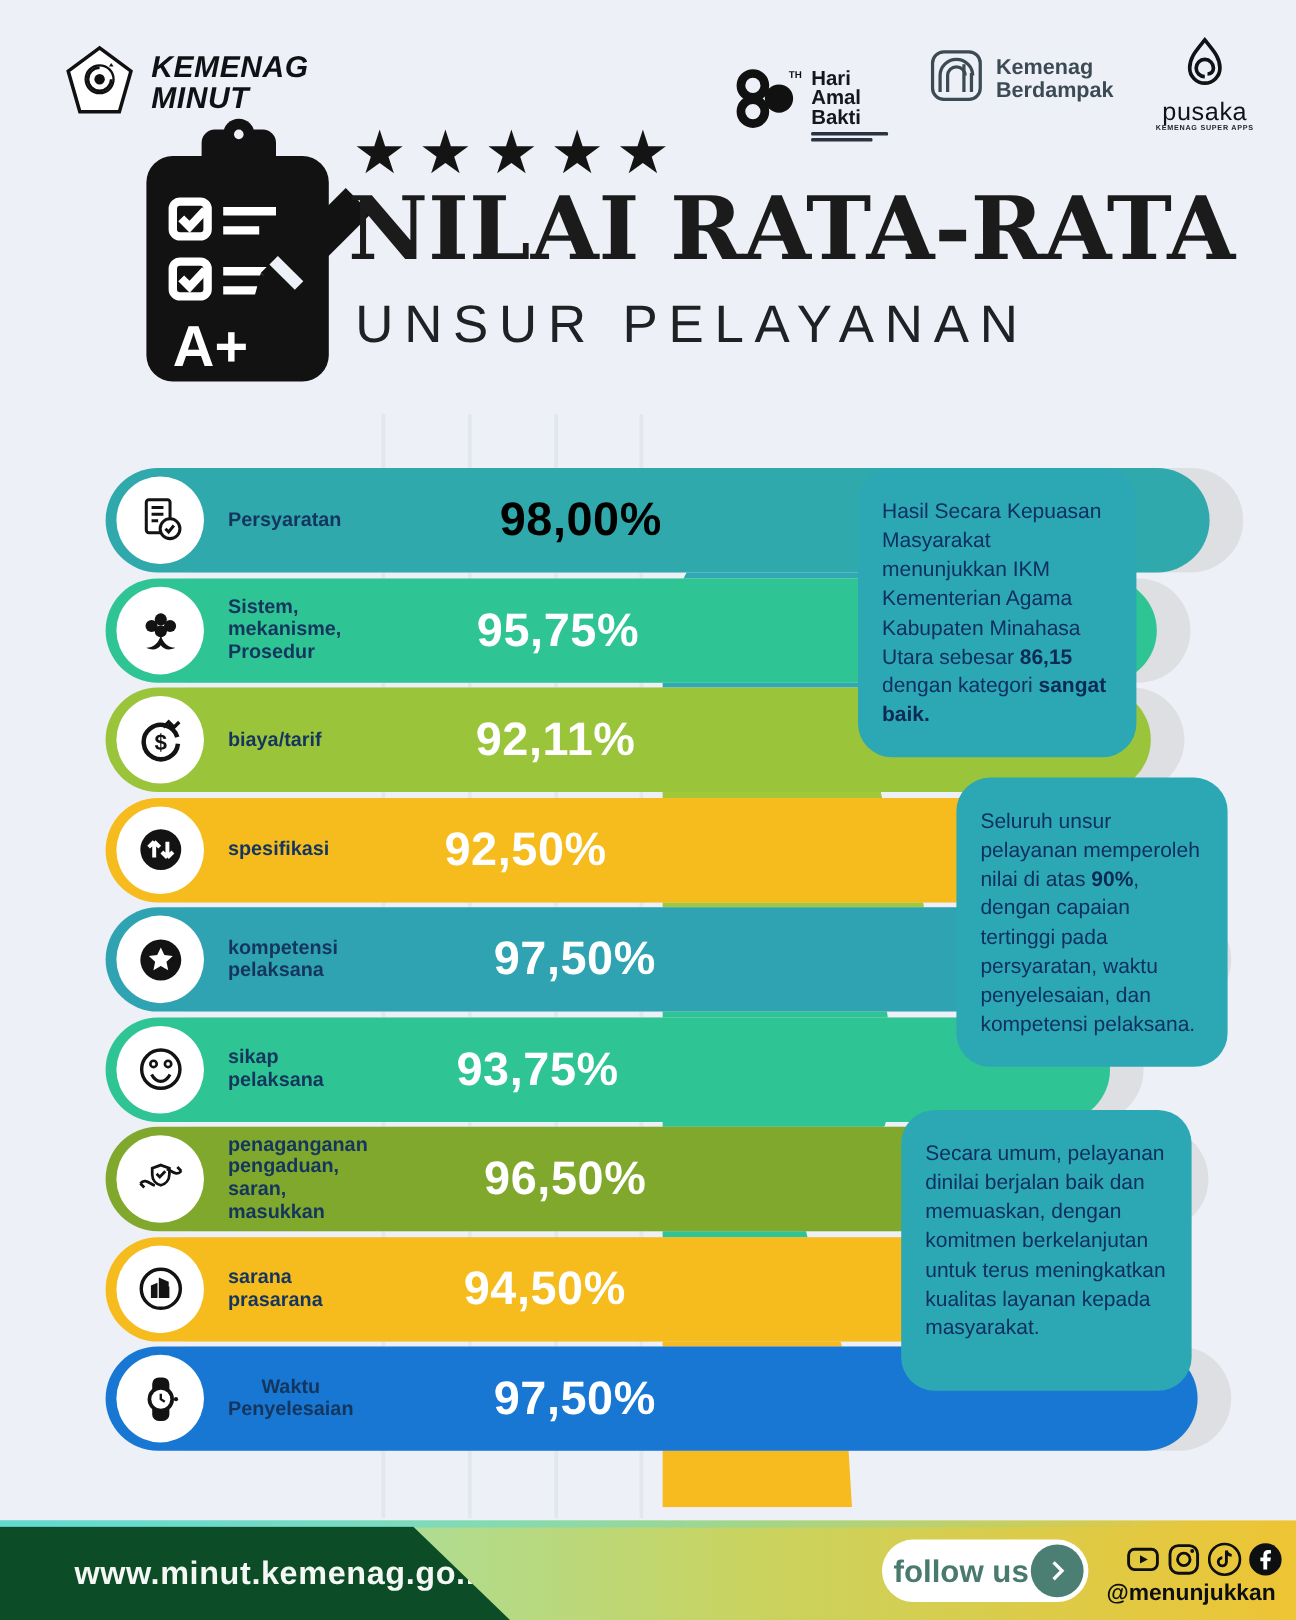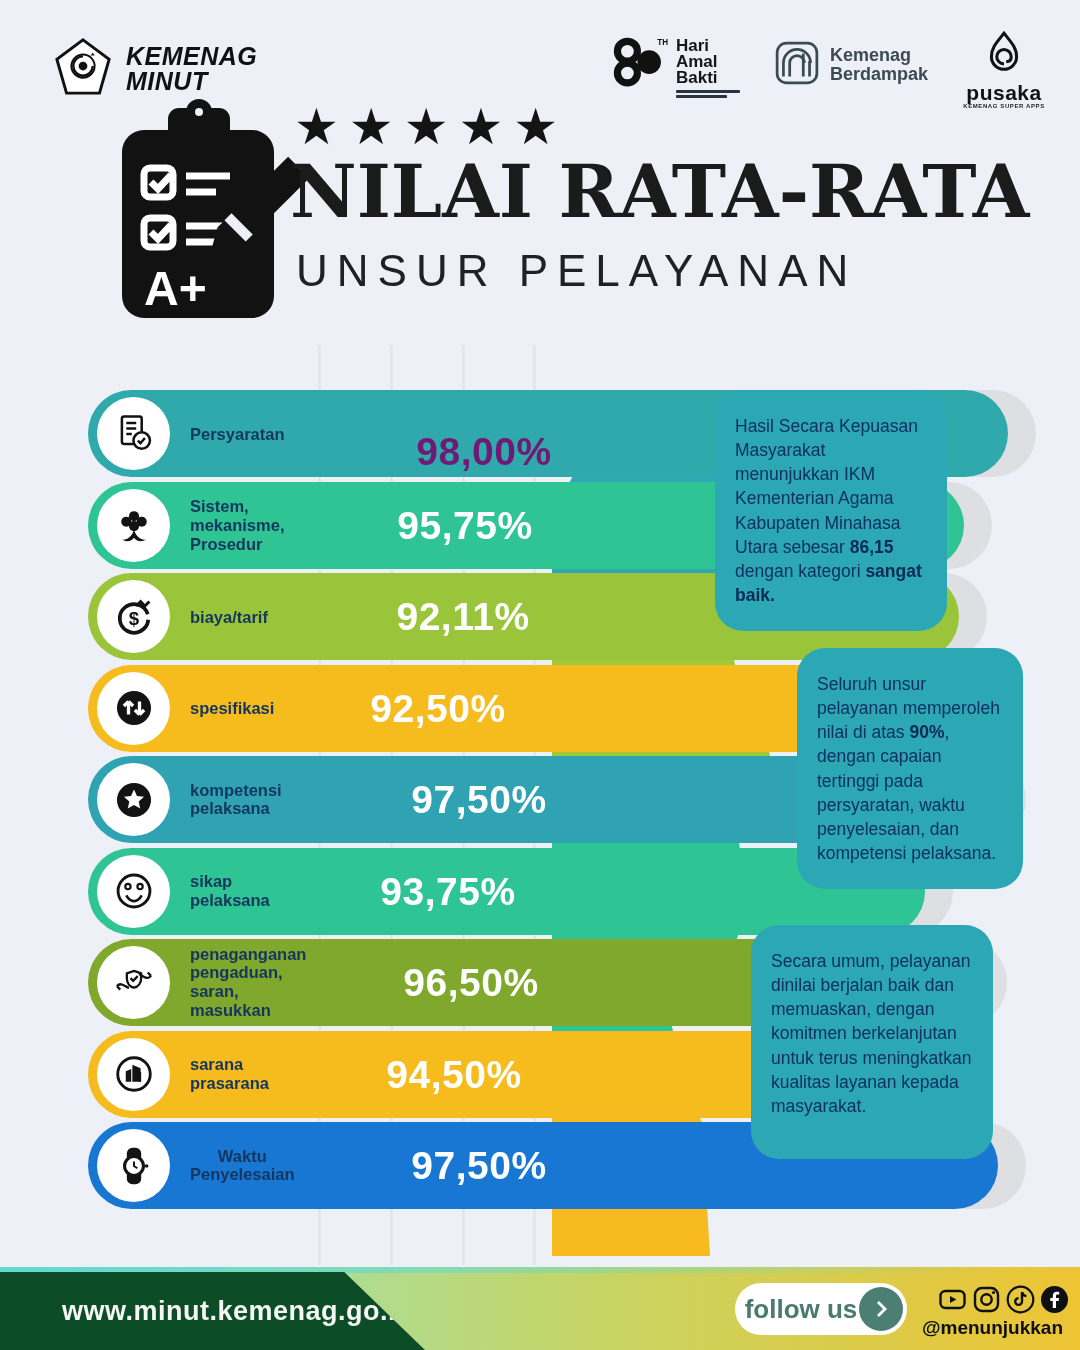--- a/index.html
+++ b/index.html
@@ -3,31 +3,31 @@
 <meta charset="utf-8">
 <style>
   html,body{margin:0;padding:0;background:#d8dbe2;}
   .canvas{position:relative;width:1080px;height:1350px;background:#EDF0F6;overflow:hidden;
           font-family:"Liberation Sans",sans-serif;}
   
   .brand{position:absolute;left:52px;top:36px;display:flex;align-items:center;gap:12px;z-index:8;}
   .brand svg{width:62px;height:62px;}
   .brand-text{font-weight:bold;font-style:italic;font-size:25px;line-height:1.02;color:#101114;letter-spacing:.5px;}
   .partners{position:absolute;right:34px;top:34px;display:flex;align-items:flex-start;gap:34px;z-index:8;}
-  .hab{display:flex;gap:6px;}
+  .hab{display:flex;gap:6px;margin-top:20px;}
   .hab svg{width:58px;height:58px;}
   .hab-text{font-weight:bold;font-size:17px;line-height:.95;color:#14181d;padding-top:4px;}
   .hab-caption{margin-top:4px;}
   .hab-caption i{display:block;height:3px;background:#2a3340;margin-bottom:2px;border-radius:1px;}
   .berdampak{display:flex;gap:10px;align-items:center;margin-top:6px;}
   .berdampak svg{width:46px;height:46px;}
   .berdampak-text{font-weight:bold;font-size:18px;line-height:1.05;color:#3c4a54;}
   .pusaka{display:flex;flex-direction:column;align-items:center;width:84px;margin-top:-4px;}
   .pusaka svg{width:36px;height:48px;}
-  .pusaka-name{font-weight:bold;font-size:21px;color:#0f1316;letter-spacing:.5px;line-height:1;}
+  .pusaka-name{font-weight:normal;font-size:21px;color:#0f1316;letter-spacing:.5px;line-height:1;}
   .pusaka-caption{font-size:6px;letter-spacing:.6px;color:#20262b;font-weight:bold;}
   
   .title-block{position:absolute;left:0;top:0;z-index:7;}
   .clipboard{position:absolute;left:110px;top:98px;width:205px;height:230px;}
   .stars{position:absolute;left:294px;top:102px;font-family:"DejaVu Sans",sans-serif;
          font-size:50px;color:#141414;letter-spacing:10px;line-height:1;}
   .title-main{position:absolute;left:290px;top:148px;font-family:"DejaVu Serif",serif;
               font-weight:600;font-size:73px;color:#1b1b1c;letter-spacing:0;white-space:nowrap;}
   .title-sub{position:absolute;left:296px;top:246px;font-size:44px;letter-spacing:9px;
              color:#202124;font-weight:500;white-space:nowrap;}
@@ -195,21 +195,21 @@
         <div class="bar-fill" style="width: 920px; background: rgb(47, 169, 171);">
           <div class="icon-circle">
             <svg viewBox="0 0 40 40" fill="none" stroke="#131313" stroke-width="2.3">
               <rect x="9" y="4" width="18" height="25" rx="2"></rect>
               <path d="M13 10h9M13 15h9M13 20h5"></path>
               <circle cx="27" cy="26" r="7.5" fill="#fff"></circle>
               <path d="M23.5 26l2.4 2.4 4-4.8"></path>
             </svg>
           </div>
           <div class="bar-label" style="color: rgb(20, 54, 94);">Persyaratan</div>
-          <div class="bar-value" style="left: 396px; color: #701a75; margin-top: 18px;">98,00%</div>
+          <div class="bar-value" style="left: 396px; color: #000000;">98,00%</div>
         </div>
       </div>
       <div class="bar-row" style="top: 481.5px;">
         <div class="bar-shadow" style="left: 28px; width: 876px;"></div>
         <div class="bar-fill" style="width: 876px; background: rgb(47, 196, 147);">
           <div class="icon-circle">
             <svg viewBox="0 0 40 40" fill="#131313">
               <circle cx="20" cy="12" r="4.6"></circle>
               <circle cx="13" cy="17" r="4.6"></circle>
               <circle cx="27" cy="17" r="4.6"></circle>

